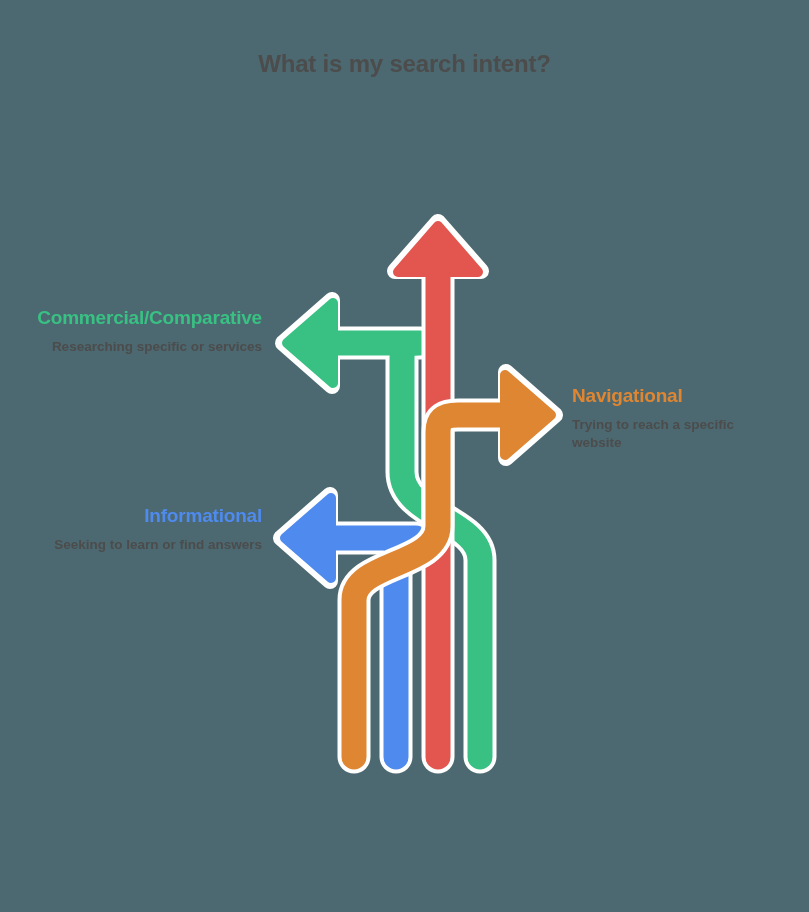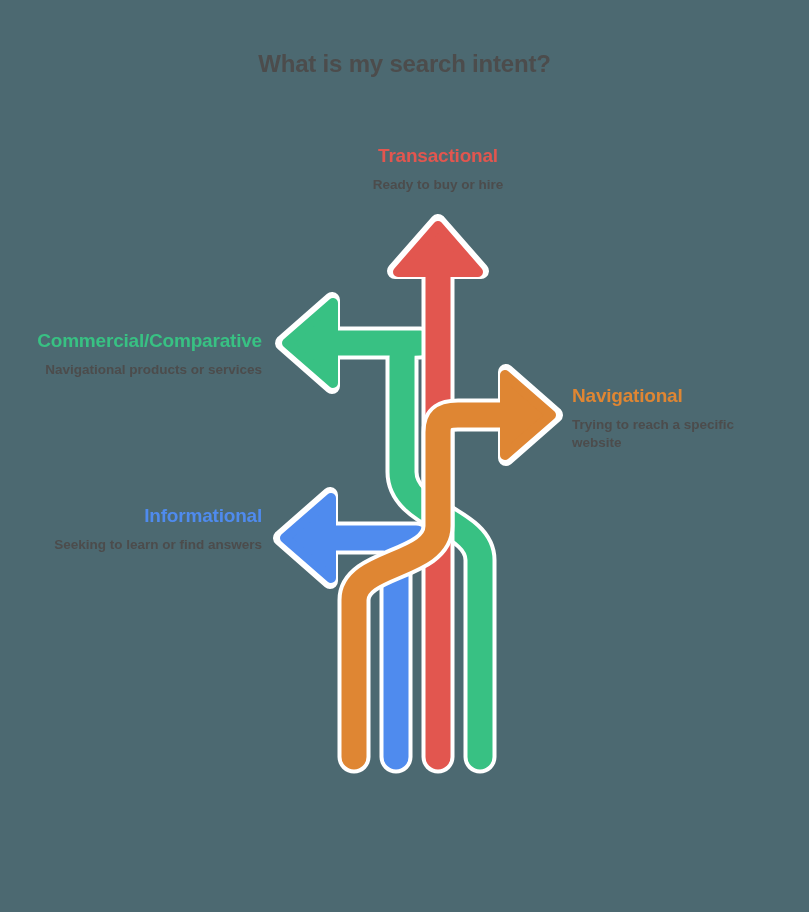--- a/index.html
+++ b/index.html
@@ -50,21 +50,21 @@
   
   #label-transactional {
     left: 330px;
     top: 145px;
     width: 216px;
     text-align: center;
   }
   
   #label-commercial {
     left: 10px;
-    top: 330px;
+    top: 307px;
     width: 252px;
     text-align: right;
   }
   
   #label-navigational {
     left: 572px;
     top: 385px;
     width: 212px;
     text-align: left;
   }
@@ -138,28 +138,24 @@
 
     <g>
       <use href="#p-orange" fill="none" stroke="#ffffff" stroke-width="33" stroke-linecap="round" stroke-linejoin="round"></use>
       <polygon points="555,415 506,372 506,458" fill="#ffffff" stroke="#ffffff" stroke-width="16" stroke-linejoin="round"></polygon>
       <use href="#p-orange" fill="none" stroke="#df8633" stroke-width="25" stroke-linecap="round" stroke-linejoin="round"></use>
       <polygon points="551,415 505,375 505,455" fill="#df8633" stroke="#df8633" stroke-width="10" stroke-linejoin="round"></polygon>
     </g>
 
   </svg>
 
-  <div class="label-group" id="label-transactional">
-    <div class="label-title" style="color:#e2564f">Transactional</div>
-    <div class="label-sub">Ready to buy or hire</div>
-  </div>
 
   <div class="label-group" id="label-commercial">
     <div class="label-title" style="color:#38c183">Commercial/Comparative</div>
-    <div class="label-sub">Navigational products or services</div>
+    <div class="label-sub">Researching specific or services</div>
   </div>
 
   <div class="label-group" id="label-informational">
     <div class="label-title" style="color:#4f8bee">Informational</div>
     <div class="label-sub">Seeking to learn or find answers</div>
   </div>
 
   <div class="label-group" id="label-navigational">
     <div class="label-title" style="color:#df8633">Navigational</div>
     <div class="label-sub">Trying to reach a specific website</div>

